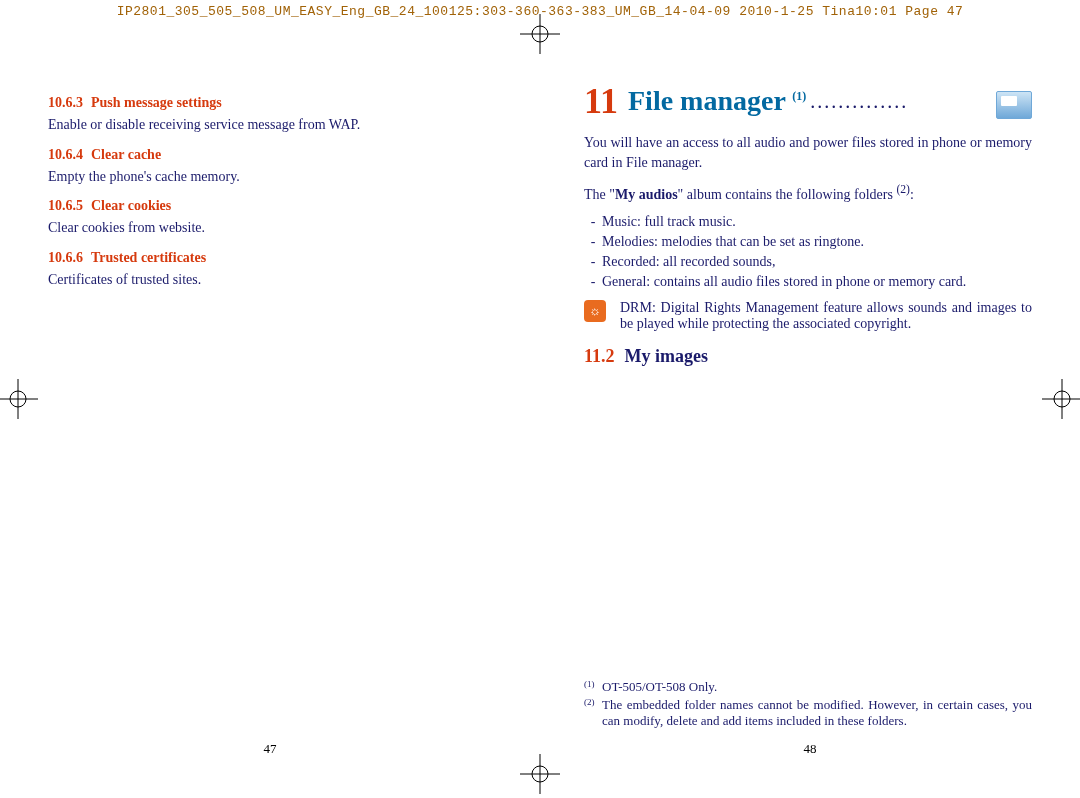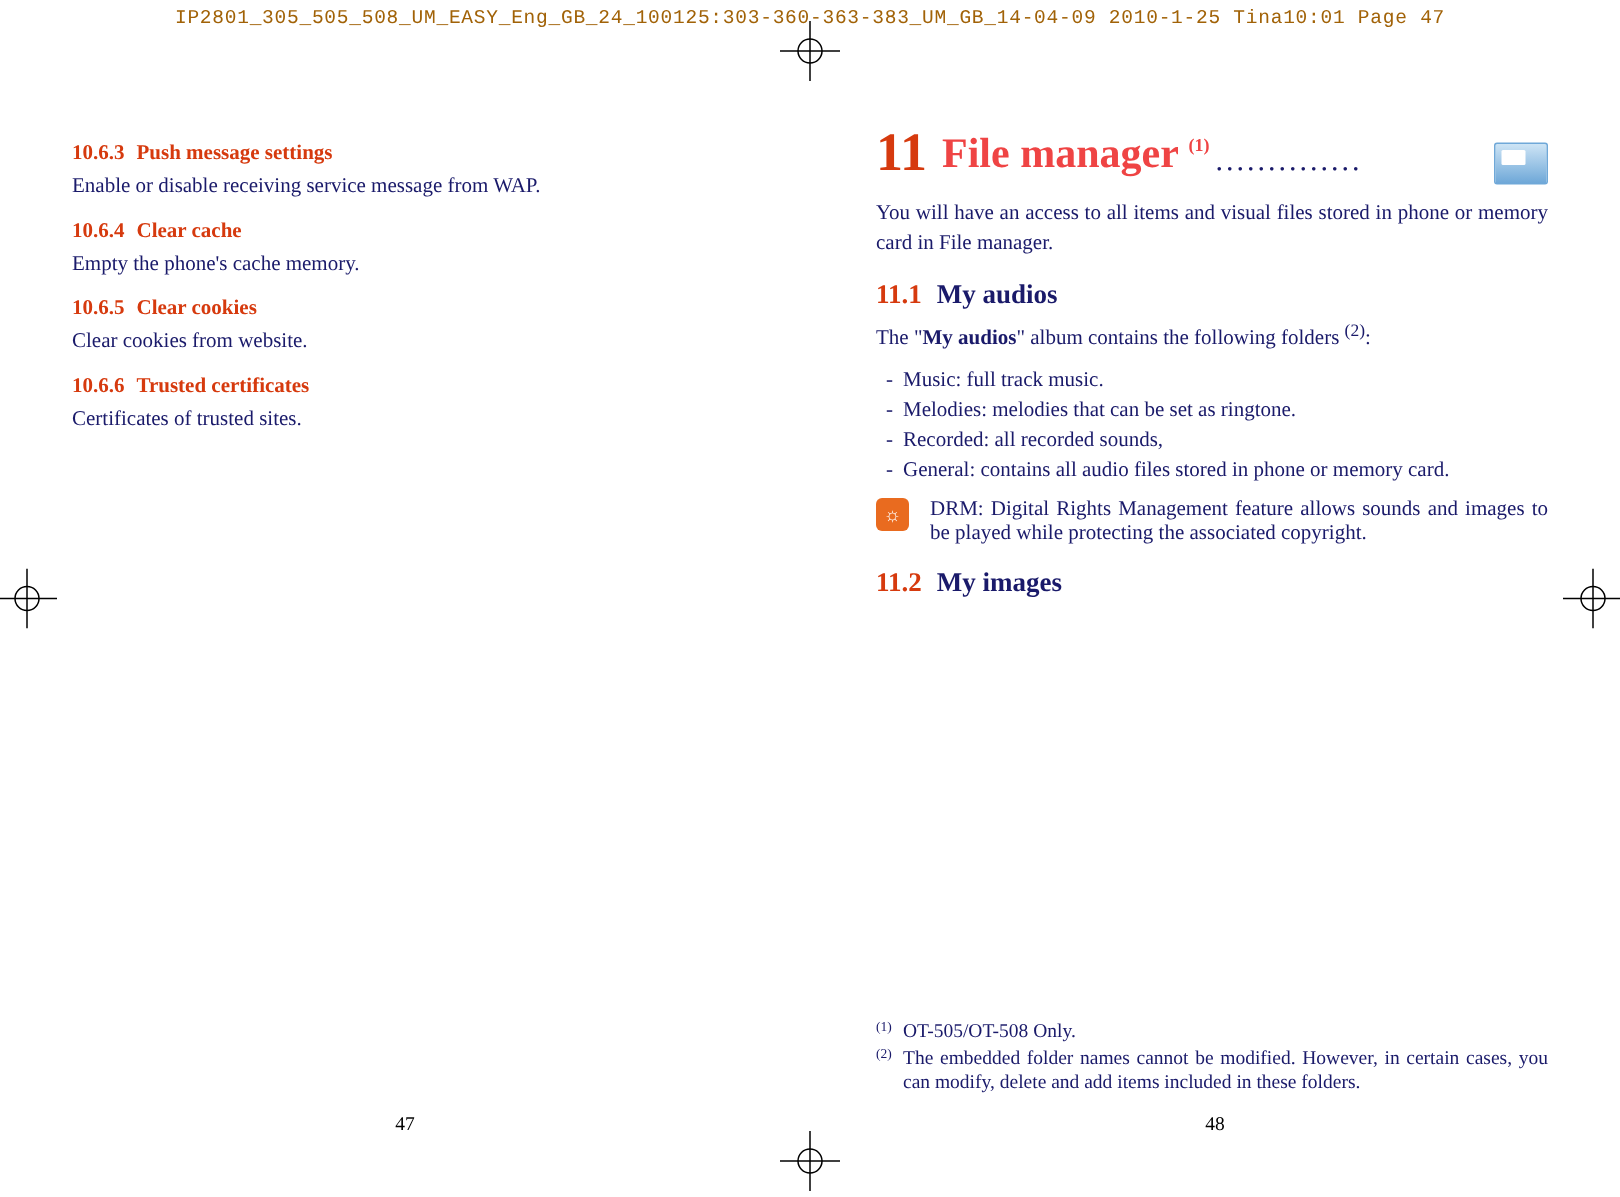--- a/index.html
+++ b/index.html
@@ -65,33 +65,33 @@
   }
   .sub-head .num { margin-right: 8px; }
   .body-text {
     color: #1a1a6a;
     margin: 2px 0 10px 0;
     line-height: 1.4;
   }
 
   .chapter-line {
     display: flex;
-    align-items: flex-end;
+    align-items: center;
     margin-bottom: 14px;
     white-space: nowrap;
   }
   .chapter-num {
     color: #d63a0e;
     font-size: 36px;
     font-weight: bold;
     margin-right: 10px;
     line-height: 1;
   }
   .chapter-title {
-    color: #ef4444;
+    color: #0369a1;
     font-size: 28px;
     font-weight: bold;
   }
   .chapter-sup { font-size: 12px; vertical-align: super; }
   .dotfill {
     flex: 1;
     overflow: hidden;
     letter-spacing: 2px;
     color: #1a1a6a;
     font-size: 20px;
@@ -218,25 +218,22 @@
 
   <div class="page page-right">
 
     <div class="chapter-line">
       <span class="chapter-num">11</span>
       <span class="chapter-title"><span>File manager</span> <span class="chapter-sup">(1)</span></span>
       <span class="dotfill">..............</span>
       <span class="chapter-icon"></span>
     </div>
 
-    <div class="body-text justify">You will have an access to all items and visual files stored in phone or memory card in File manager.</div>
-
-    <div class="sec-head">
-      <span class="sec-num">11.1</span><span>My audios</span>
-    </div>
+    <div class="body-text justify">You will have an access to all audio and power files stored in phone or memory card in File manager.</div>
+
     <div class="body-text">
       <span>The "</span><span class="bold">My audios</span><span>" album contains the following folders </span><sup>(2)</sup><span>:</span>
     </div>
     <div class="list-line">
         <span class="list-dash">-</span>
         <span>Music: full track music.</span>
       </div>
     <div class="list-line">
         <span class="list-dash">-</span>
         <span>Melodies: melodies that can be set as ringtone.</span>

